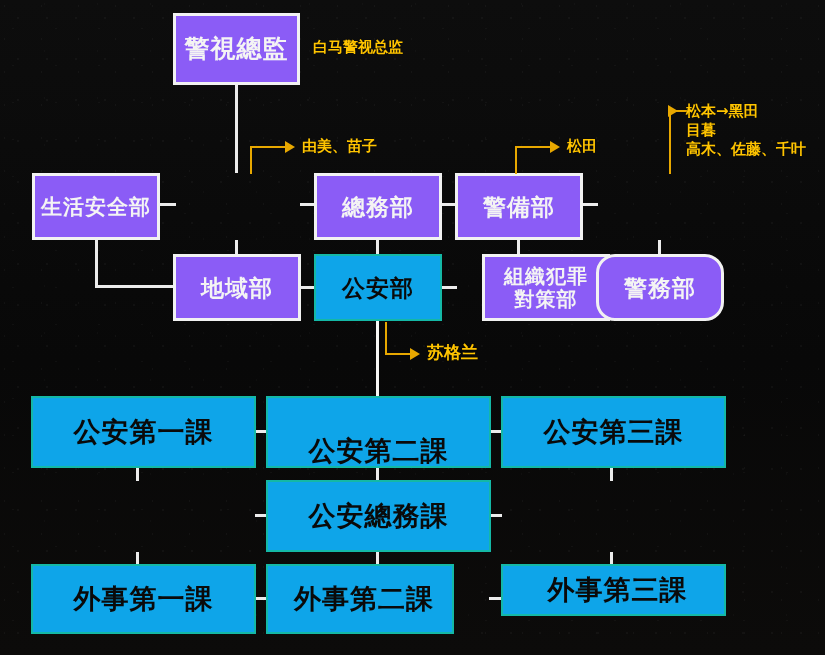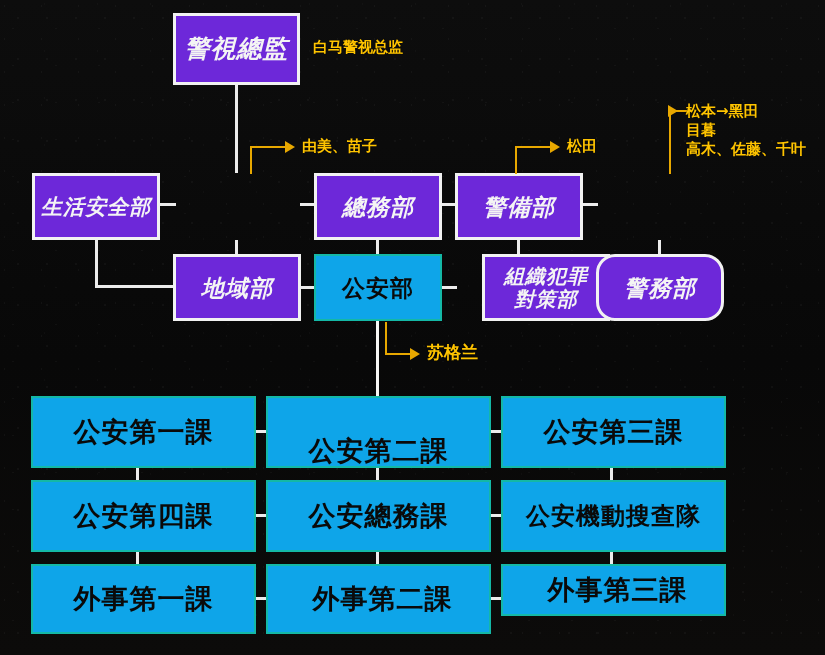--- a/index.html
+++ b/index.html
@@ -36,27 +36,26 @@
     position: absolute;
     box-sizing: border-box;
     display: flex;
     align-items: center;
     justify-content: center;
     text-align: center;
     z-index: 3;
   }
   
   .node.dark {
-    background: #6d28d9;
+    background: #8b5cf6;
     border: 3px solid #f2f2f2;
     color: #f4f4f4;
     font-family: "DejaVu Serif", "Liberation Serif", serif;
     font-weight: 700;
     letter-spacing: 1px;
-    font-style: italic;
   }
   
   .node.light {
     background: #0ea5e9;
     border: 2px solid #14b8a6;
     color: #0a0a0a;
     font-family: "DejaVu Serif", "Liberation Serif", serif;
     font-weight: 700;
     letter-spacing: 1px;
   }
@@ -179,34 +178,28 @@
   <div class="node light" style="left:31px; top:396px; width:225px; height:72px; font-size:27px;">
     <span class="label">公安第一課</span>
   </div>
   <div class="node light" style="left:266px; top:396px; width:225px; height:72px; font-size:27px;align-items:flex-end;">
     <span class="label">公安第二課</span>
   </div>
   <div class="node light" style="left:501px; top:396px; width:225px; height:72px; font-size:27px;">
     <span class="label">公安第三課</span>
   </div>
 
-  <div class="node light" style="left:31px; top:480px; width:225px; height:72px; font-size:27px;">
-    <span class="label">公安第四課</span>
-  </div>
   <div class="node light" style="left:266px; top:480px; width:225px; height:72px; font-size:27px;">
     <span class="label">公安總務課</span>
   </div>
-  <div class="node light" style="left:501px; top:480px; width:225px; height:72px; font-size:24px;">
-    <span class="label">公安機動搜查隊</span>
-  </div>
 
   <div class="node light" style="left:31px; top:564px; width:225px; height:70px; font-size:27px;">
     <span class="label">外事第一課</span>
   </div>
-  <div class="node light" style="left:266px; top:564px; width:225px; height:70px; font-size:27px;padding-left:8px;">
+  <div class="node light" style="left:266px; top:564px; width:188px; height:70px; font-size:27px;padding-left:8px;">
     <span class="label">外事第二課</span>
   </div>
   <div class="node light" style="left:501px; top:564px; width:225px; height:52px; font-size:27px;padding-left:8px;">
     <span class="label">外事第三課</span>
   </div>
 
   <div class="annot" style="left:313px; top:38px;">白马警视总监</div>
   <div class="annot" style="left:302px; top:137px;">由美、苗子</div>
   <div class="annot" style="left:567px; top:137px;">松田</div>
   <div class="annot" style="left:686px; top:102px;">松本→黑田

